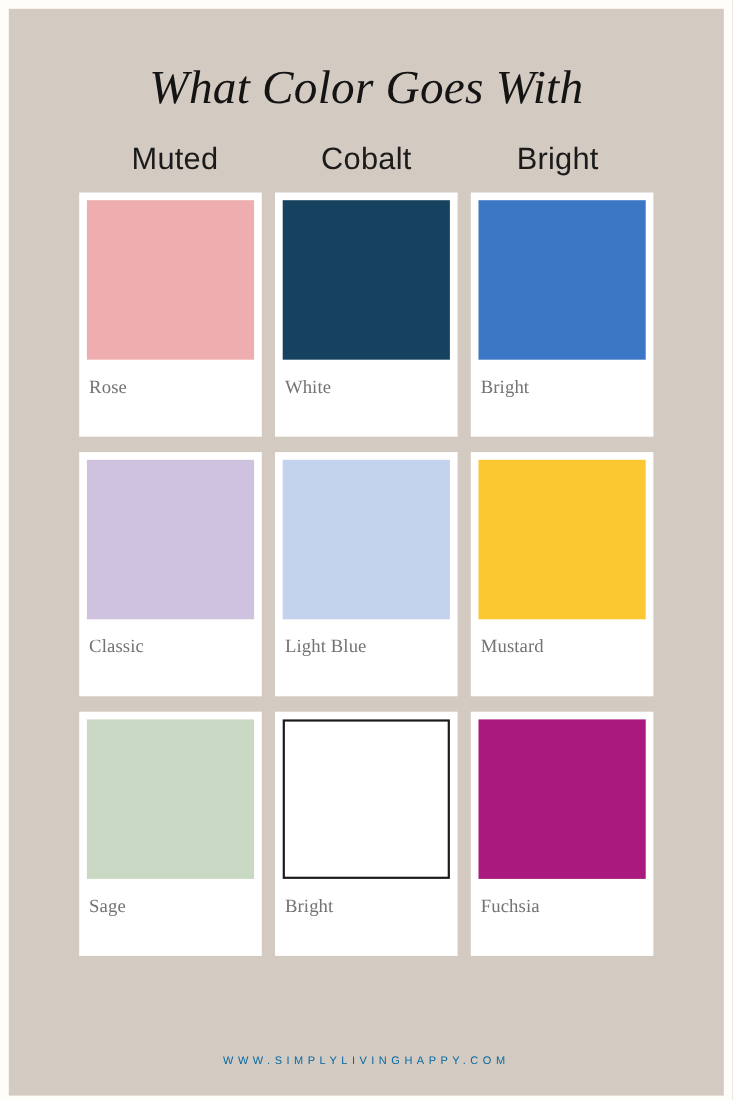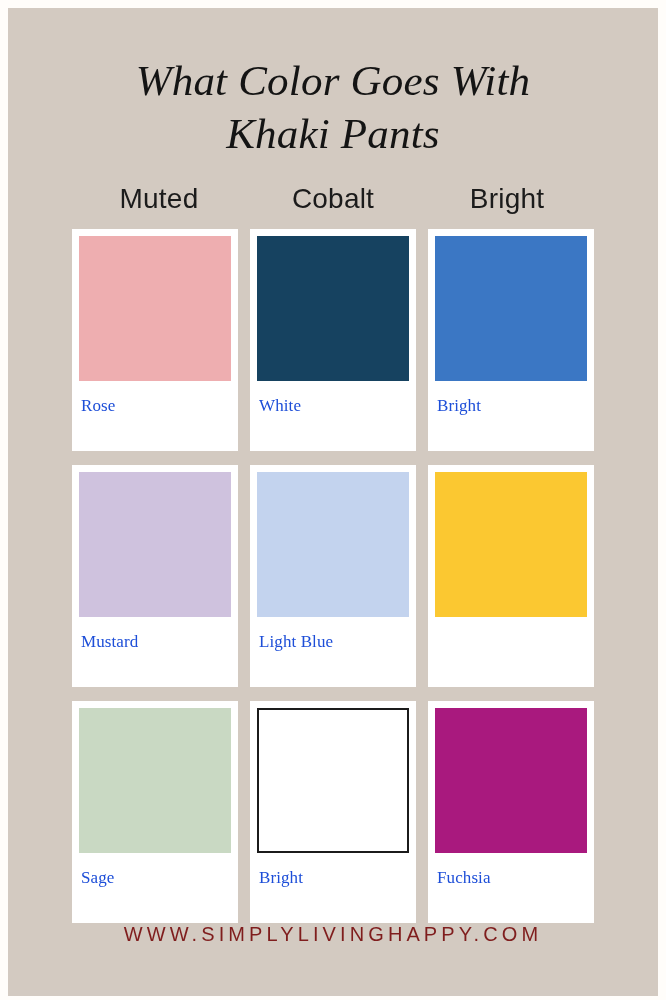--- a/index.html
+++ b/index.html
@@ -79,42 +79,41 @@
     width: 100%;
     height: 145px;
     box-sizing: border-box;
   }
   .swatch.bordered {
     border: 2px solid #1b1b1b;
   }
   .card-label {
     font-family: "Liberation Serif", serif;
     font-size: 17px;
-    color: #1d4ed8;
+    color: #737373;
     padding: 15px 2px 0 2px;
     letter-spacing: 0.1px;
   }
   .footer {
     margin-top: auto;
-    padding-bottom: 50px;
+    padding-bottom: 26px;
     font-family: "Liberation Sans", sans-serif;
-    font-size: 20px;
+    font-size: 10px;
     letter-spacing: 4.1px;
-    color: #7f1d1d;
+    color: #0369a1;
     text-align: center;
   }
 </style>
 </head>
 <body style="background: rgb(255, 253, 250);">
 
 <div class="poster" style="background: rgb(211, 202, 193);">
 
   <h1 class="title">
     <span class="title-line">What Color Goes With</span>
-    <span class="title-line">Khaki Pants</span>
   </h1>
 
   <div class="columns-header">
     <div class="col-head">Muted</div>
     <div class="col-head">Cobalt</div>
     <div class="col-head">Bright</div>
   </div>
 
   <div class="grid">
 
@@ -129,28 +128,29 @@
       </div>
       <div class="card">
         <div class="swatch" style="background: rgb(59, 119, 196);"></div>
         <div class="card-label">Bright</div>
       </div>
     </div>
 
     <div class="row">
       <div class="card">
         <div class="swatch" style="background: rgb(207, 194, 222);"></div>
-        <div class="card-label">Mustard</div>
+        <div class="card-label">Classic</div>
       </div>
       <div class="card">
         <div class="swatch" style="background: rgb(195, 211, 238);"></div>
         <div class="card-label">Light Blue</div>
       </div>
       <div class="card">
         <div class="swatch" style="background: rgb(251, 200, 49);"></div>
+        <div class="card-label">Mustard</div>
       </div>
     </div>
 
     <div class="row">
       <div class="card">
         <div class="swatch" style="background: rgb(201, 217, 195);"></div>
         <div class="card-label">Sage</div>
       </div>
       <div class="card">
         <div class="swatch bordered" style="background: rgb(255, 255, 255);"></div>

